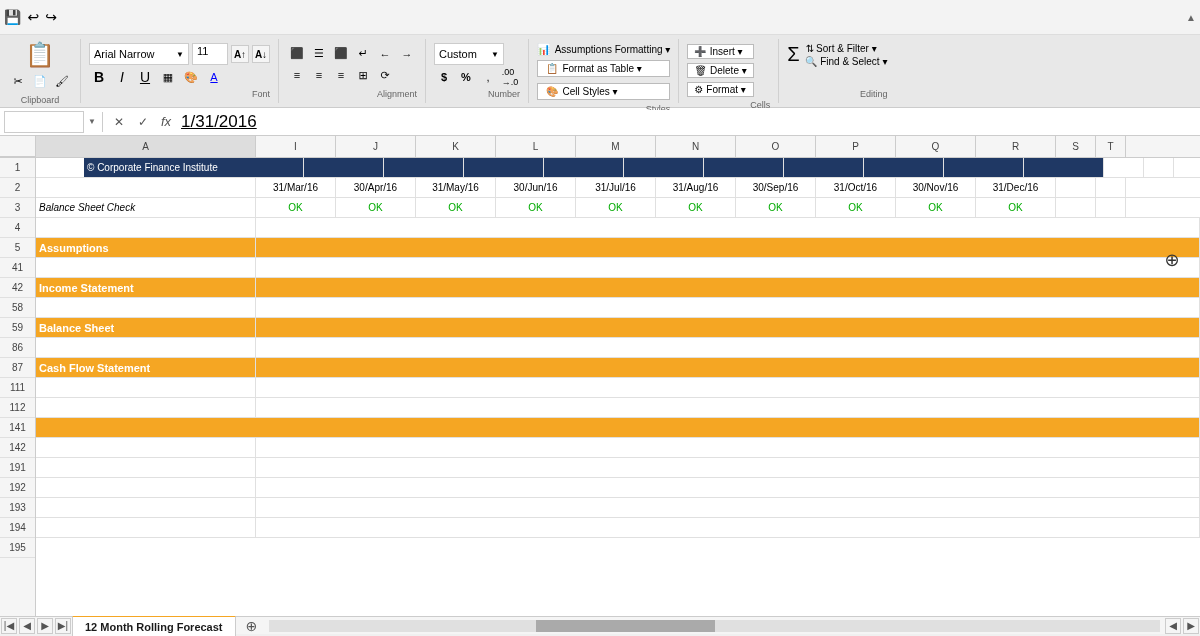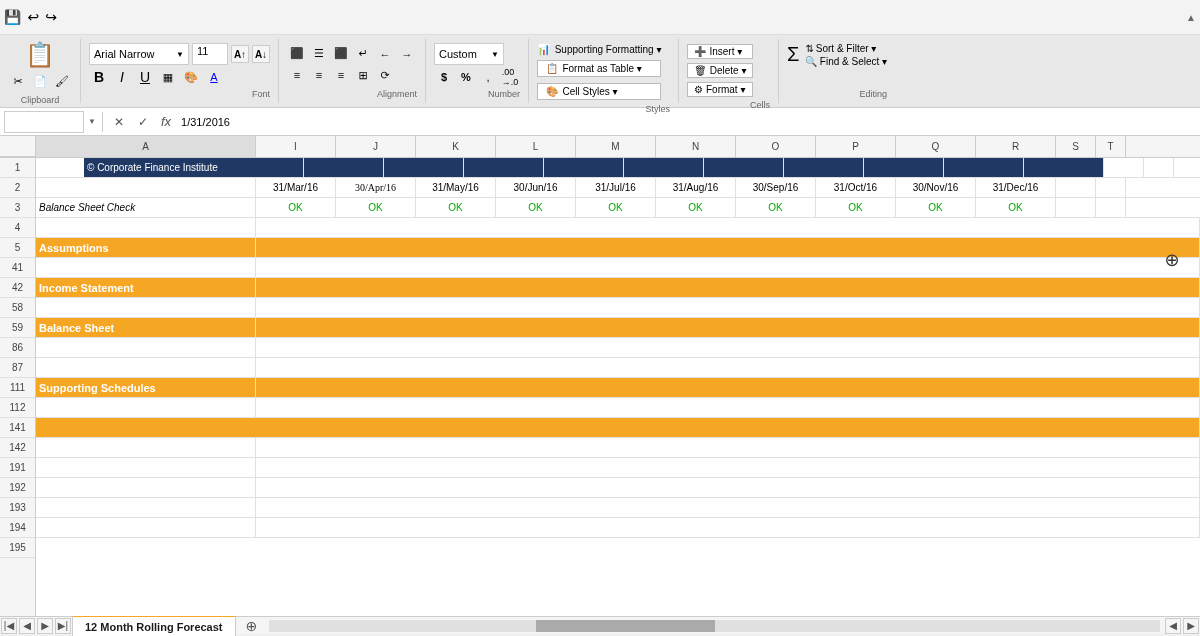--- a/index.html
+++ b/index.html
@@ -22,21 +22,21 @@
     .btn-underline { text-decoration: underline; font-size: 14px; }
     .ribbon-styles-btn { background: white; border: 1px solid #bbb; padding: 2px 8px; margin: 2px 0; font-size: 10px; cursor: pointer; white-space: nowrap; display: flex; align-items: center; gap: 4px; }
     .ribbon-cells-btn { background: white; border: 1px solid #bbb; padding: 1px 6px; margin: 1px 0; font-size: 10px; cursor: pointer; display: flex; align-items: center; gap: 3px; }
 
     
     .formula-bar { display: flex; align-items: center; height: 28px; background: white; border-bottom: 1px solid #ccc; padding: 0 4px; gap: 4px; }
     .name-box { width: 80px; border: 1px solid #ccc; padding: 2px 4px; font-size: 11px; height: 22px; }
     .formula-bar-divider { width: 1px; height: 20px; background: #ccc; margin: 0 2px; }
     .formula-bar-btn { width: 20px; height: 20px; display: flex; align-items: center; justify-content: center; cursor: pointer; font-size: 12px; color: #555; }
     .formula-bar-fx { font-style: italic; font-size: 13px; color: #555; padding: 0 4px; }
-    .formula-input { flex: 1; border: none; outline: none; font-size: 11px; padding: 2px; }
+    .formula-input { flex: 1; border: none; outline: none; font-size: 17px; padding: 2px; text-decoration: underline; }
 
     
     .spreadsheet { display: flex; flex-direction: column; height: 480px; overflow: hidden; background: white; }
     .col-headers { display: flex; background: #f5f5f5; border-bottom: 1px solid #ccc; height: 22px; }
     .row-col-corner { width: 36px; min-width: 36px; border-right: 1px solid #ccc; border-bottom: 1px solid #ccc; background: #f5f5f5; }
     .col-header { border-right: 1px solid #ccc; text-align: center; font-size: 10px; color: #444; display: flex; align-items: center; justify-content: center; }
 
     .sheet-body { display: flex; flex: 1; overflow: hidden; }
     .row-numbers { width: 36px; min-width: 36px; background: #f5f5f5; border-right: 1px solid #ccc; }
     .row-number { height: 20px; border-bottom: 1px solid #e0e0e0; display: flex; align-items: center; justify-content: center; font-size: 10px; color: #444; }
@@ -146,21 +146,21 @@
         <div class="ribbon-icon ribbon-icon-sm">,</div>
         <div class="ribbon-icon ribbon-icon-sm" style="font-size:9px;">.00<br>→.0</div>
       </div>
       <div class="ribbon-group-label" style="align-self:flex-end;">Number</div>
     </div>
 
     <div class="ribbon-group" style="min-width:150px; align-items:flex-start; padding:4px 8px;">
       <div style="display:flex; flex-direction:column; gap:2px;">
         <div style="display:flex; gap:4px; align-items:center;">
           <span style="font-size:11px;">📊</span>
-          <span style="font-size:10px;cursor:pointer;">Supporting Formatting ▾</span>
+          <span style="font-size:10px;cursor:pointer;">Assumptions Formatting ▾</span>
         </div>
         <div class="ribbon-styles-btn">
           <span>📋</span>
           <span>Format as Table ▾</span>
         </div>
         <div class="ribbon-styles-btn">
           <span>🎨</span>
           <span>Cell Styles ▾</span>
         </div>
       </div>
@@ -272,21 +272,21 @@
         <div class="grid-cell cell-darkblue" style="width:80px;"></div>
         <div class="grid-cell cell-darkblue" style="width:80px;"></div>
         <div class="grid-cell cell-darkblue" style="width:80px;"></div>
         <div class="grid-cell" style="width:40px;"></div>
         <div class="grid-cell" style="width:30px;"></div>
       </div>
 
       <div class="grid-row">
         <div class="grid-cell" style="width:220px;min-width:220px;"></div>
         <div class="grid-cell" style="width:80px;justify-content:center;">31/Mar/16</div>
-        <div class="grid-cell" style="width:80px;justify-content:center;font-family:Liberation Serif, serif;">30/Apr/16</div>
+        <div class="grid-cell" style="width:80px;justify-content:center;">30/Apr/16</div>
         <div class="grid-cell" style="width:80px;justify-content:center;">31/May/16</div>
         <div class="grid-cell" style="width:80px;justify-content:center;">30/Jun/16</div>
         <div class="grid-cell" style="width:80px;justify-content:center;">31/Jul/16</div>
         <div class="grid-cell" style="width:80px;justify-content:center;">31/Aug/16</div>
         <div class="grid-cell" style="width:80px;justify-content:center;">30/Sep/16</div>
         <div class="grid-cell" style="width:80px;justify-content:center;">31/Oct/16</div>
         <div class="grid-cell" style="width:80px;justify-content:center;">30/Nov/16</div>
         <div class="grid-cell" style="width:80px;justify-content:center;">31/Dec/16</div>
         <div class="grid-cell" style="width:40px;"></div>
         <div class="grid-cell" style="width:30px;"></div>
@@ -336,30 +336,30 @@
       <div class="grid-row">
         <div class="grid-cell cell-orange" style="width:220px;min-width:220px;">Balance Sheet</div>
         <div class="grid-cell cell-orange" style="flex:1;"></div>
       </div>
 
       <div class="grid-row">
         <div class="grid-cell" style="width:220px;min-width:220px;"></div>
         <div class="grid-cell" style="flex:1;"></div>
       </div>
 
-
-      <div class="grid-row">
-        <div class="grid-cell" style="width:220px;min-width:220px;"></div>
-        <div class="grid-cell" style="flex:1;"></div>
-      </div>
-
-      <div class="grid-row">
-        <div class="grid-cell cell-orange" style="width:220px;min-width:220px;">Supporting Schedules</div>
+      <div class="grid-row">
+        <div class="grid-cell cell-orange" style="width:220px;min-width:220px;">Cash Flow Statement</div>
         <div class="grid-cell cell-orange" style="flex:1;"></div>
       </div>
+
+      <div class="grid-row">
+        <div class="grid-cell" style="width:220px;min-width:220px;"></div>
+        <div class="grid-cell" style="flex:1;"></div>
+      </div>
+
 
       <div class="grid-row">
         <div class="grid-cell" style="width:220px;min-width:220px;"></div>
         <div class="grid-cell" style="flex:1;"></div>
       </div>
 
       <div class="grid-row">
         <div class="grid-cell cell-orange" style="flex:1;"></div>
       </div>
 

